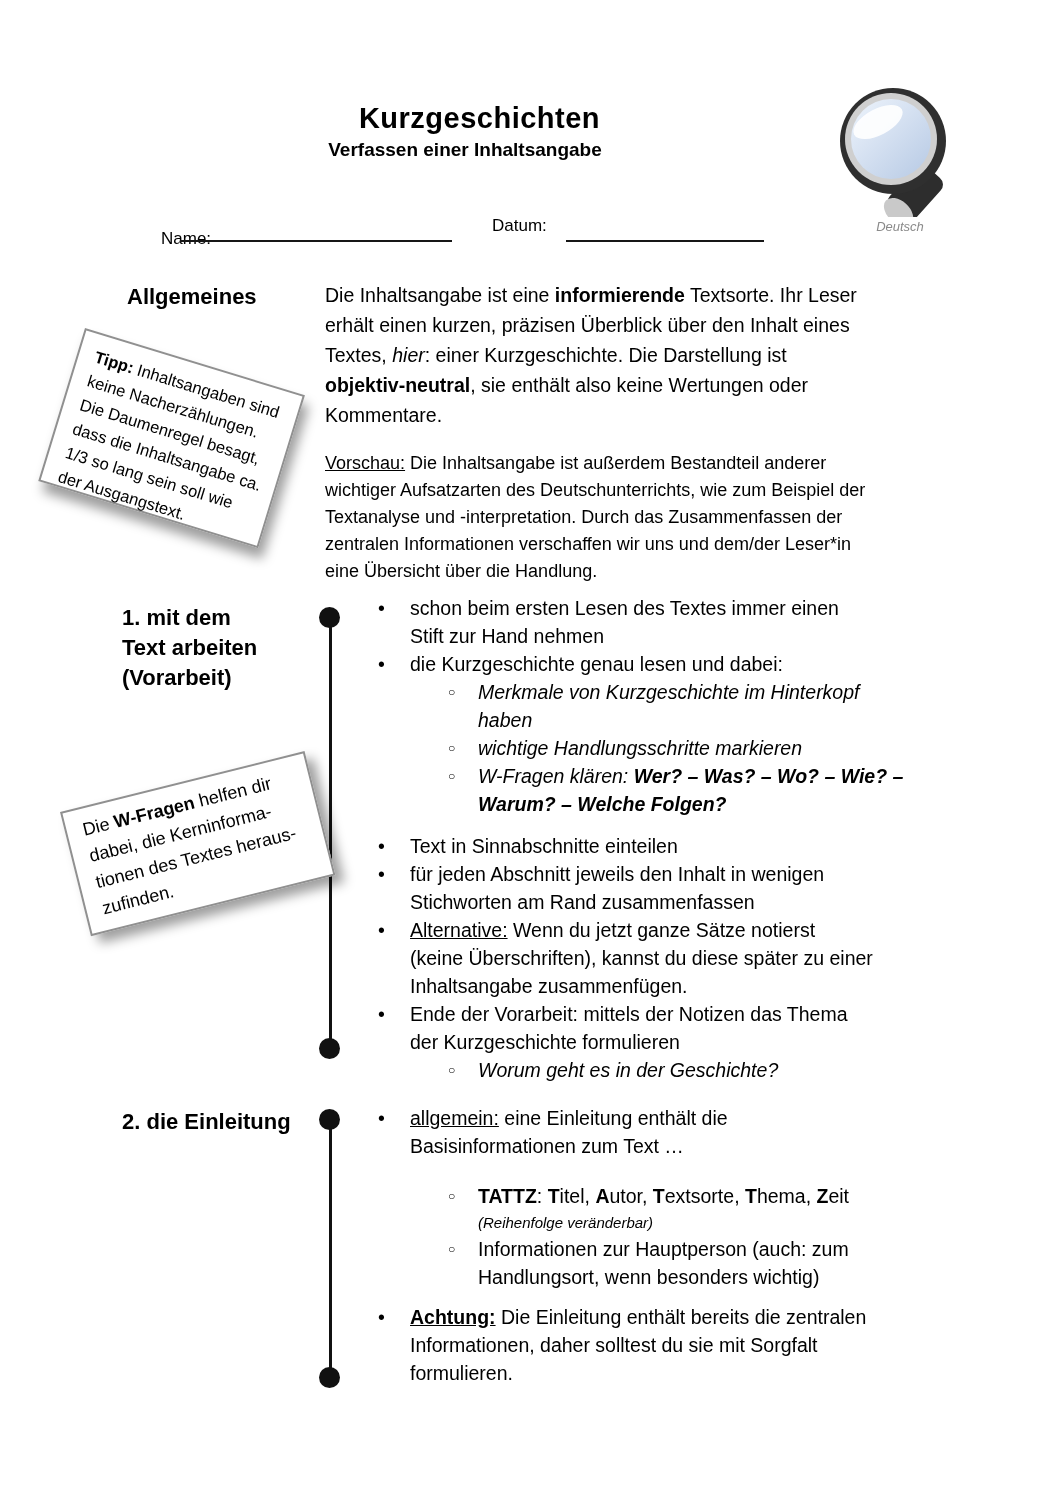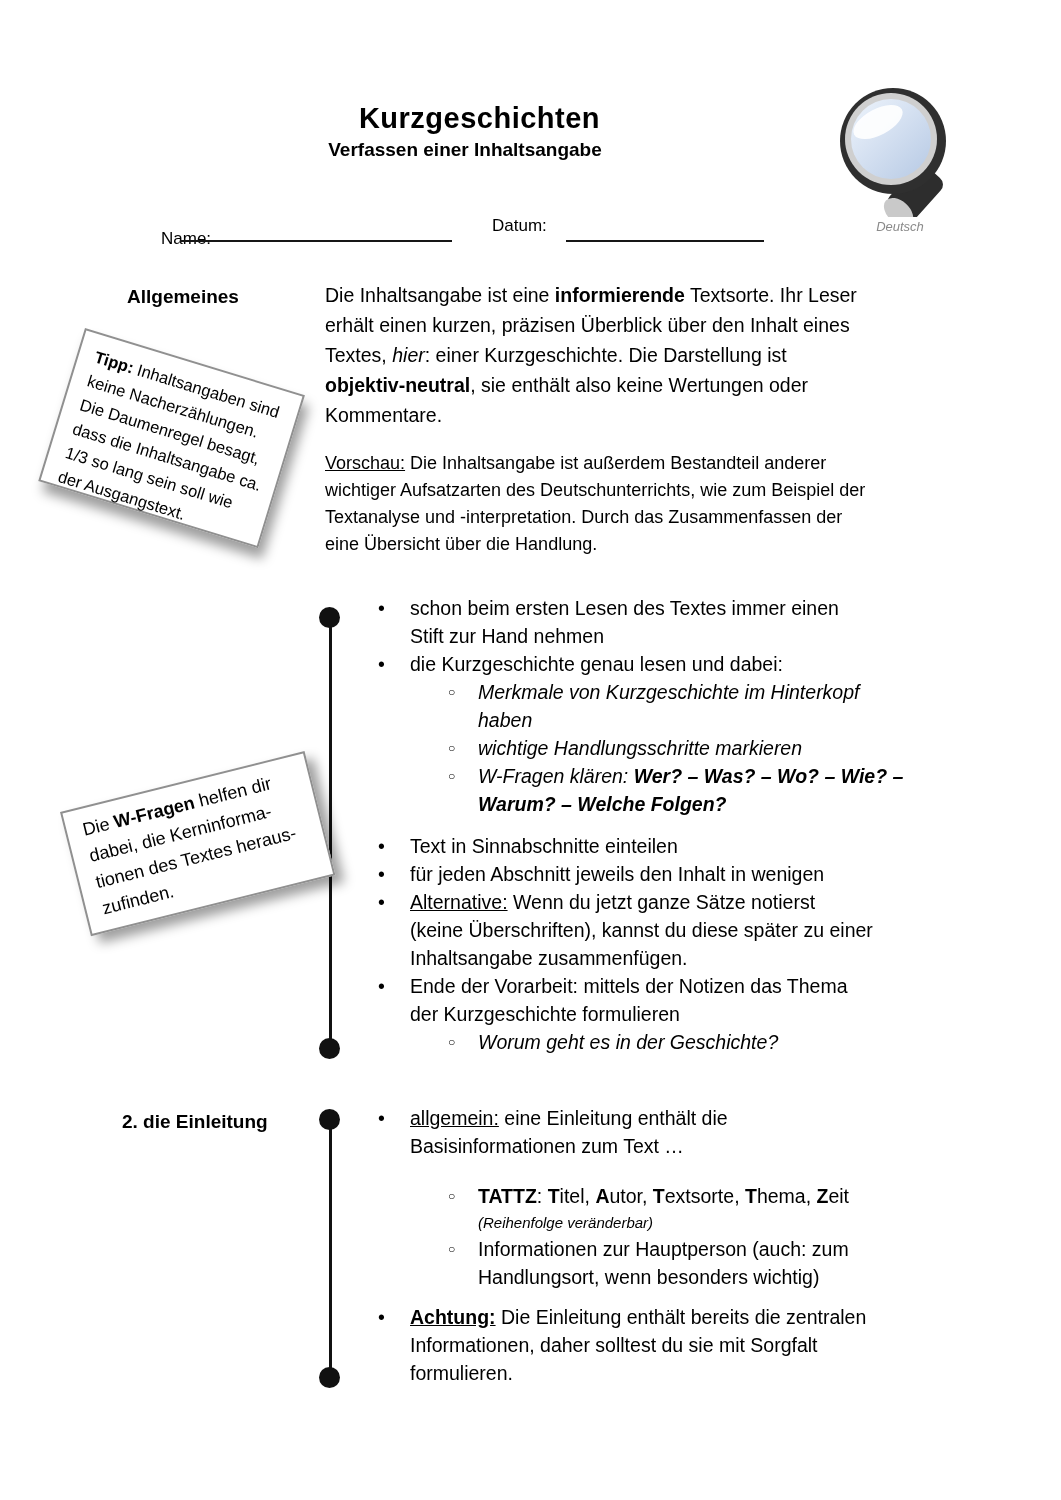--- a/index.html
+++ b/index.html
@@ -21,21 +21,21 @@
   
   .title-wrap{left:0;top:101px;width:930px;text-align:center;}
   .doc-title{font-size:29px;font-weight:bold;line-height:34px;letter-spacing:0.5px;padding-left:29px;}
   .doc-subtitle{font-size:19px;font-weight:bold;line-height:24px;margin-top:3px;}
   .subject{left:840px;top:219px;width:120px;text-align:center;font-size:13px;font-style:italic;color:#8a8a8a;}
 
   .fieldlabel{font-size:17px;line-height:20px;}
   .blank{border-bottom:2px solid #161616;height:22px;}
 
   
-  .colhead{font-size:19px;font-weight:bold;line-height:30px;}
+  .colhead{font-size:22px;font-weight:bold;line-height:30px;}
 
   
   .par{font-size:19.5px;line-height:30px;}
   .par2{font-size:18px;line-height:27px;}
   .line{display:block;white-space:nowrap;}
 
   
   .note{
     background:#fff;
     border:2px solid #909090;
@@ -111,23 +111,29 @@
     <span class="line">Die Daumenregel besagt,</span>
     <span class="line">dass die Inhaltsangabe ca.</span>
     <span class="line">1/3 so lang sein soll wie</span>
     <span class="line">der Ausgangstext.</span>
   </div>
 
   <div class="abs par2" style="left:325px;top:450px;">
     <span class="line"><span class="u">Vorschau:</span><span> Die Inhaltsangabe ist außerdem Bestandteil anderer</span></span>
     <span class="line">wichtiger Aufsatzarten des Deutschunterrichts, wie zum Beispiel der</span>
     <span class="line">Textanalyse und -interpretation. Durch das Zusammenfassen der</span>
+    <span class="line">zentralen Informationen verschaffen wir uns und dem/der Leser*in</span>
     <span class="line">eine Übersicht über die Handlung.</span>
   </div>
 
+  <div class="abs colhead" style="left:122px;top:603px;">
+    <span class="line">1. mit dem</span>
+    <span class="line">Text arbeiten</span>
+    <span class="line">(Vorarbeit)</span>
+  </div>
 
   <div class="abs tl-line" style="top:618px;height:431px;"></div>
   <div class="abs tl-dot" style="top:607px;"></div>
   <div class="abs tl-dot" style="top:1038px;"></div>
 
   <div class="abs list" style="left:372px;top:594px;">
     <div class="li1">
       <span class="mk">•</span>
       <span class="line">schon beim ersten Lesen des Textes immer einen</span>
       <span class="line">Stift zur Hand nehmen</span>
@@ -151,20 +157,21 @@
       <span class="line b">Warum? – Welche Folgen?</span>
     </div>
     <div class="gap14"></div>
     <div class="li1">
       <span class="mk">•</span>
       <span class="line">Text in Sinnabschnitte einteilen</span>
     </div>
     <div class="li1">
       <span class="mk">•</span>
       <span class="line">für jeden Abschnitt jeweils den Inhalt in wenigen</span>
+      <span class="line">Stichworten am Rand zusammenfassen</span>
     </div>
     <div class="li1">
       <span class="mk">•</span>
       <span class="line"><span class="u">Alternative:</span><span> Wenn du jetzt ganze Sätze notierst</span></span>
       <span class="line">(keine Überschriften), kannst du diese später zu einer</span>
       <span class="line">Inhaltsangabe zusammenfügen.</span>
     </div>
     <div class="li1">
       <span class="mk">•</span>
       <span class="line">Ende der Vorarbeit: mittels der Notizen das Thema</span>

